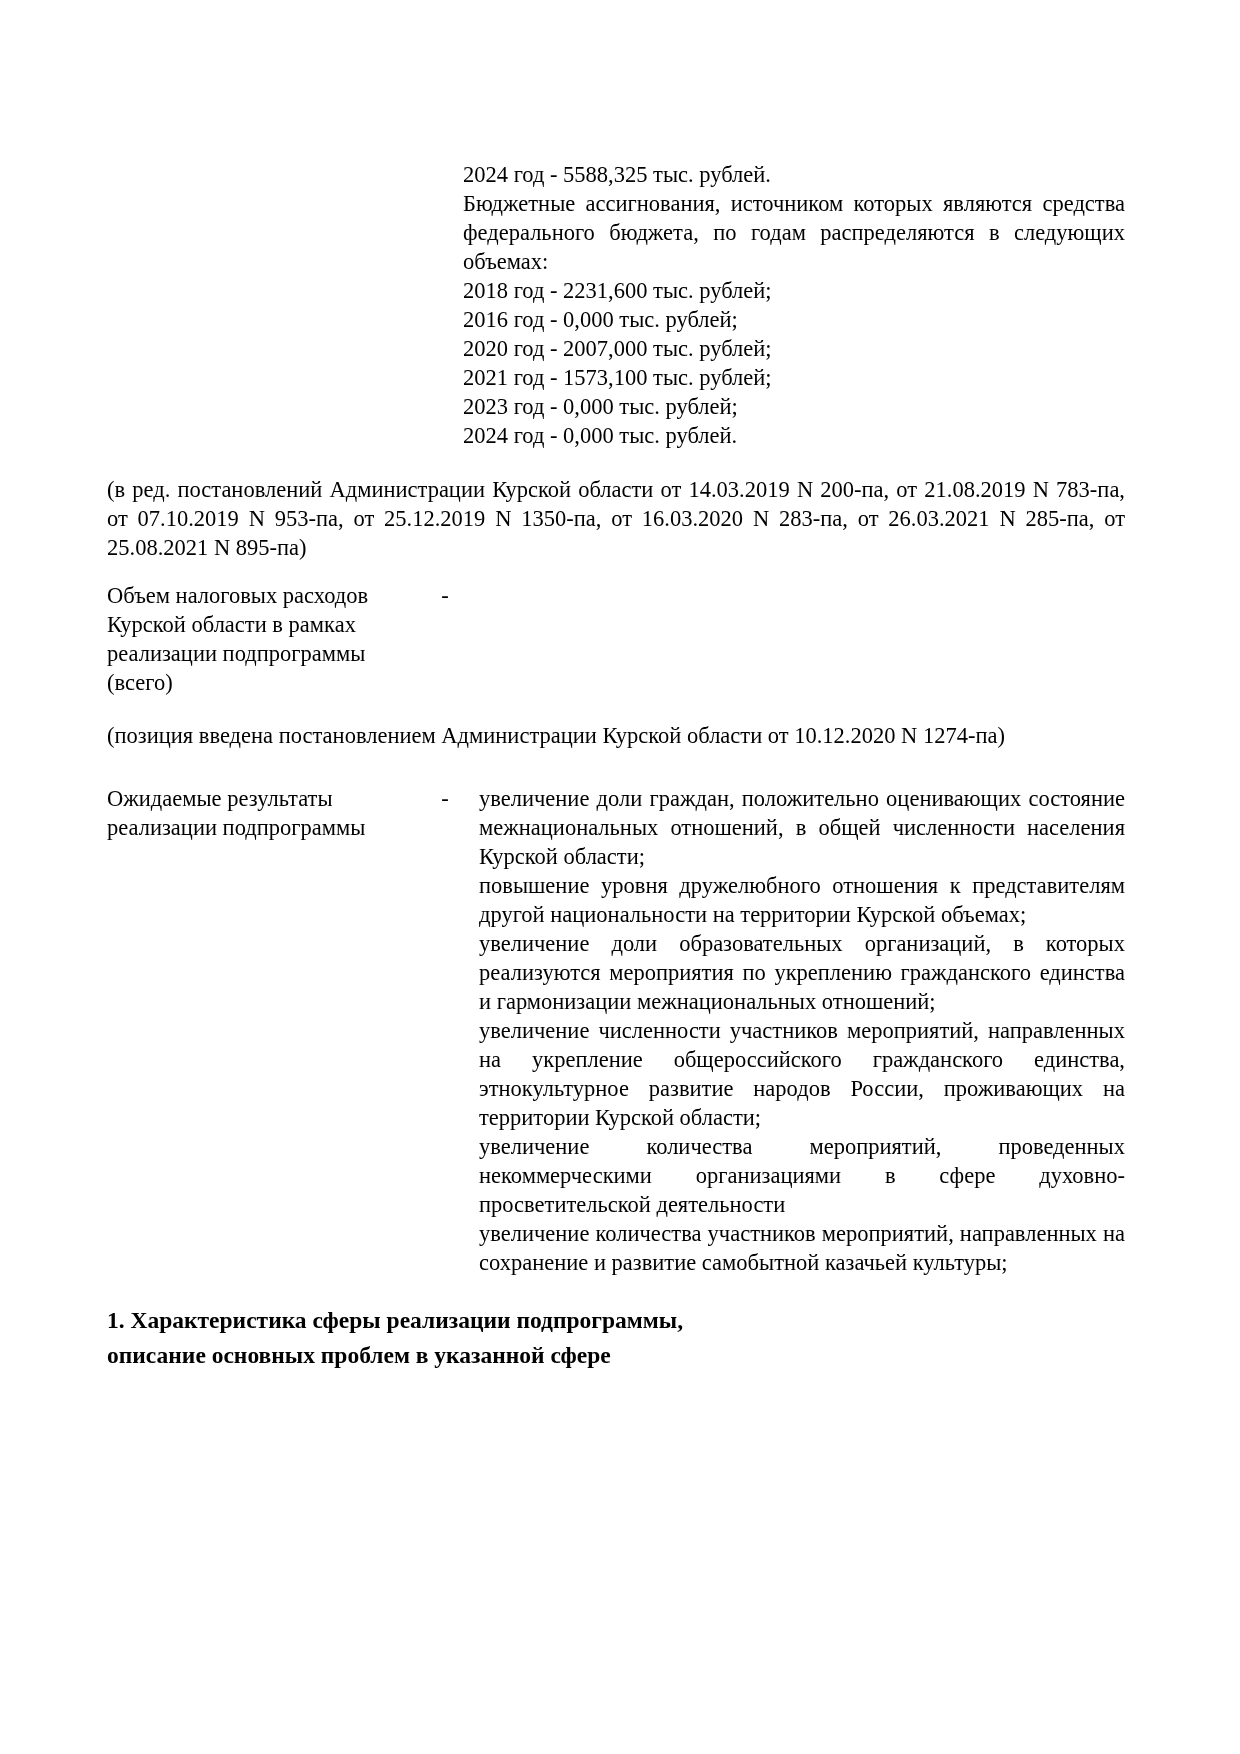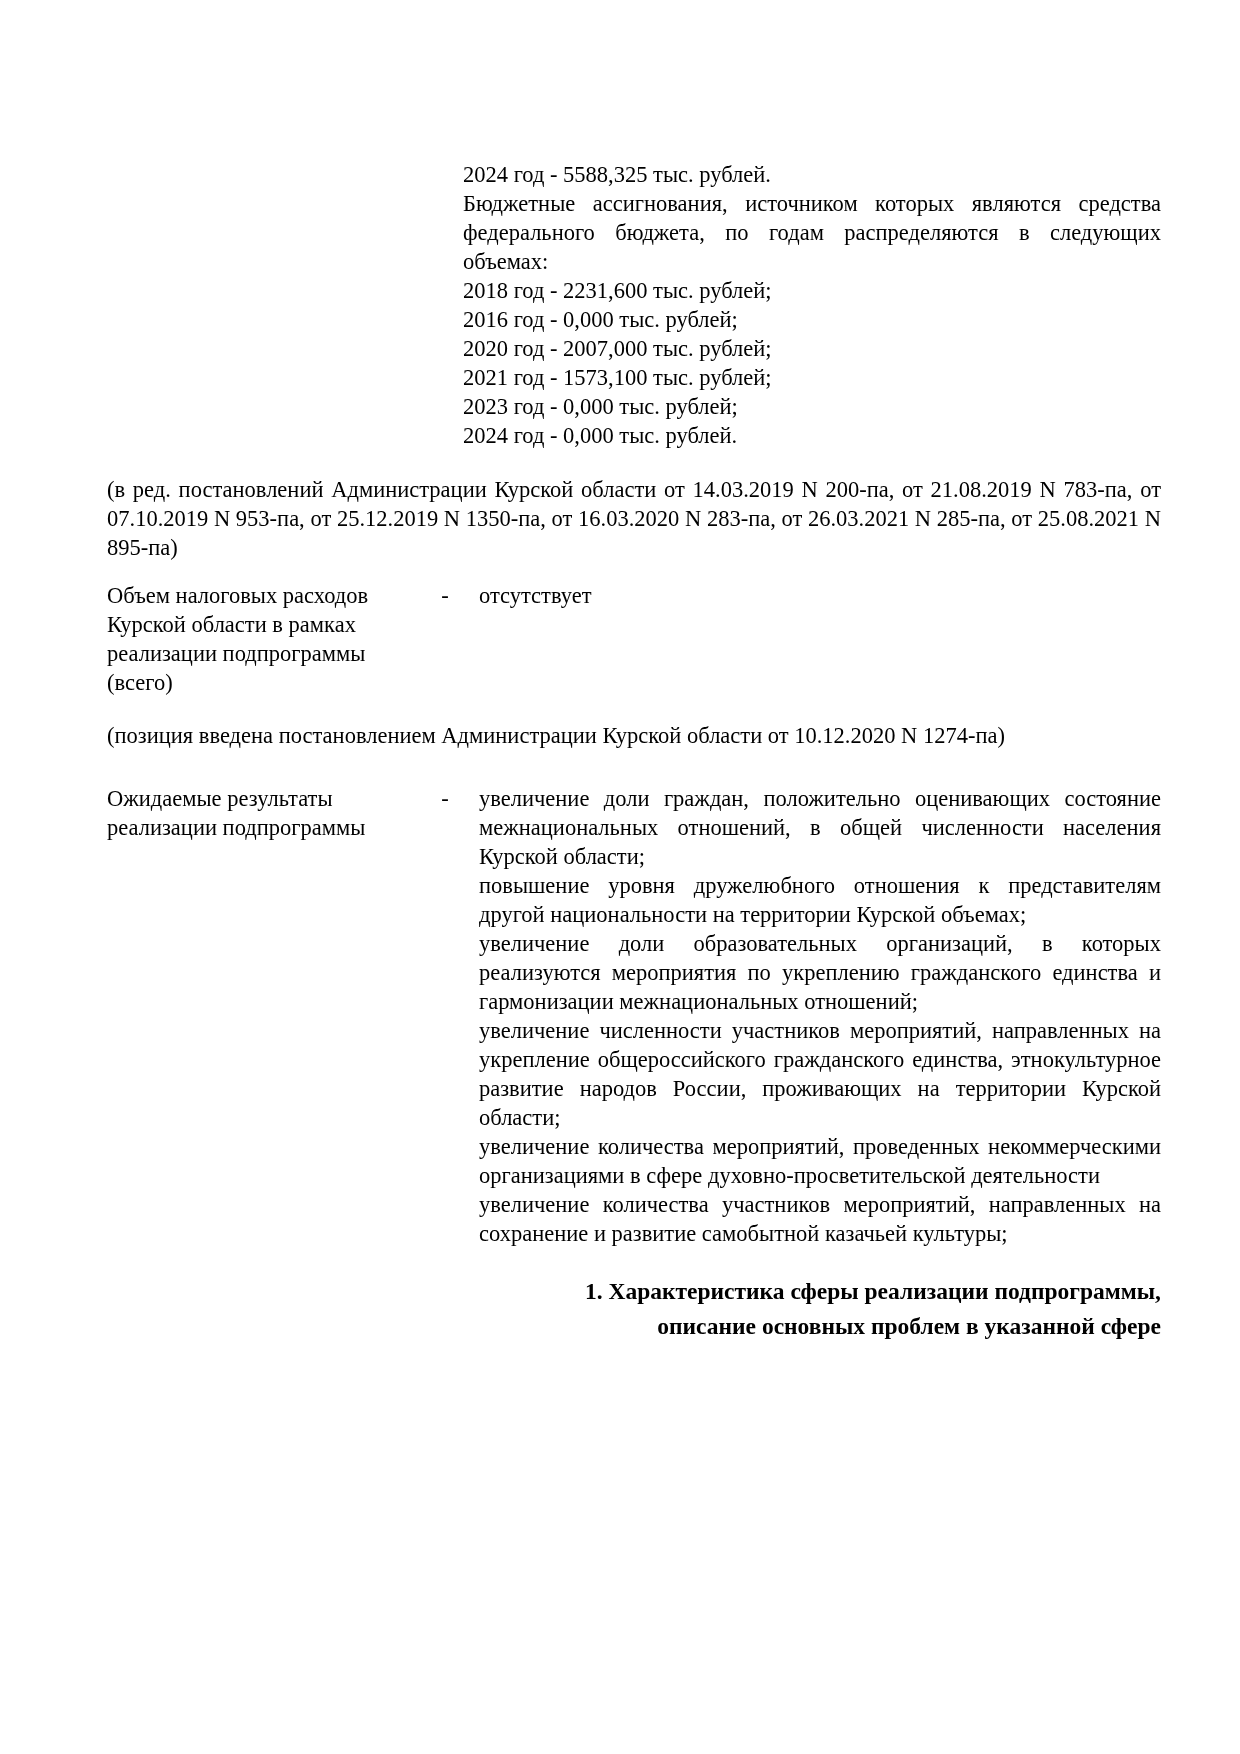--- a/index.html
+++ b/index.html
@@ -14,21 +14,21 @@
     font-family: "Liberation Serif", "DejaVu Serif", serif;
     font-size: 22.5px;
     line-height: 29px;
     color: #000000;
     -webkit-font-smoothing: antialiased;
   }
   .page {
     box-sizing: border-box;
     width: 1240px;
     height: 1754px;
-    padding: 160px 79px 0 107px;
+    padding: 160px 115px 0 107px;
     background: #ffffff;
   }
   p { margin: 0; }
   .just { text-align: justify; }
 
   
   .indent-block { margin-left: 356px; }
 
   
   .amendment-1 { margin-top: 25px; text-align: justify; }
@@ -41,21 +41,21 @@
   .trow .cell-label { width: 318px; flex: none; }
   .trow .cell-dash  { width: 40px;  flex: none; text-align: center; }
   .trow .cell-value { flex: 1; padding-left: 14px; text-align: justify; }
 
   
   .section-heading {
     margin-top: 26px;
     font-weight: bold;
     font-size: 23.5px;
     line-height: 35px;
-    text-align: right;
+    text-align: left;
   }
 </style>
 </head>
 <body>
 
 <div class="page">
 
   <div class="indent-block">
     <p class="just">2024 год - 5588,325 тыс. рублей.</p>
     <p class="just">Бюджетные ассигнования, источником которых являются средства федерального бюджета, по годам распределяются в следующих объемах:</p>
@@ -65,21 +65,20 @@
     <p class="just">2021 год - 1573,100 тыс. рублей;</p>
     <p class="just">2023 год - 0,000 тыс. рублей;</p>
     <p class="just">2024 год - 0,000 тыс. рублей.</p>
   </div>
 
   <p class="amendment-1">(в ред. постановлений Администрации Курской области от 14.03.2019 N 200-па, от 21.08.2019 N 783-па, от 07.10.2019 N 953-па, от 25.12.2019 N 1350-па, от 16.03.2020 N 283-па, от 26.03.2021 N 285-па, от 25.08.2021 N 895-па)</p>
 
   <div class="trow row-tax">
     <div class="cell-label">Объем налоговых расходов Курской области в рамках реализации подпрограммы (всего)</div>
     <div class="cell-dash">-</div>
-    <div class="cell-value">отсутствует</div>
   </div>
 
   <p class="position-note">(позиция введена постановлением Администрации Курской области от 10.12.2020 N 1274-па)</p>
 
   <div class="trow row-results">
     <div class="cell-label">Ожидаемые результаты реализации подпрограммы</div>
     <div class="cell-dash">-</div>
     <div class="cell-value">
       <p>увеличение доли граждан, положительно оценивающих состояние межнациональных отношений, в общей численности населения Курской области;</p>
       <p>повышение уровня дружелюбного отношения к представителям другой национальности на территории Курской объемах;</p>

